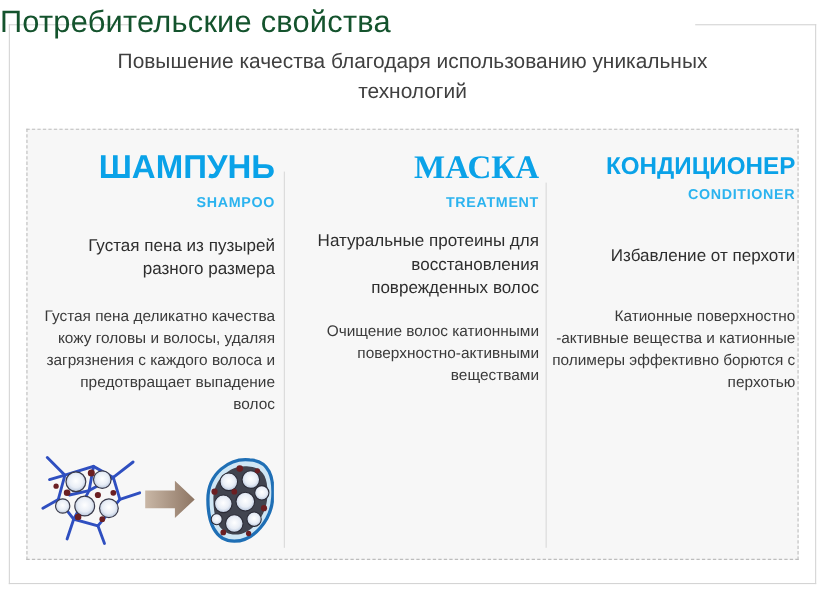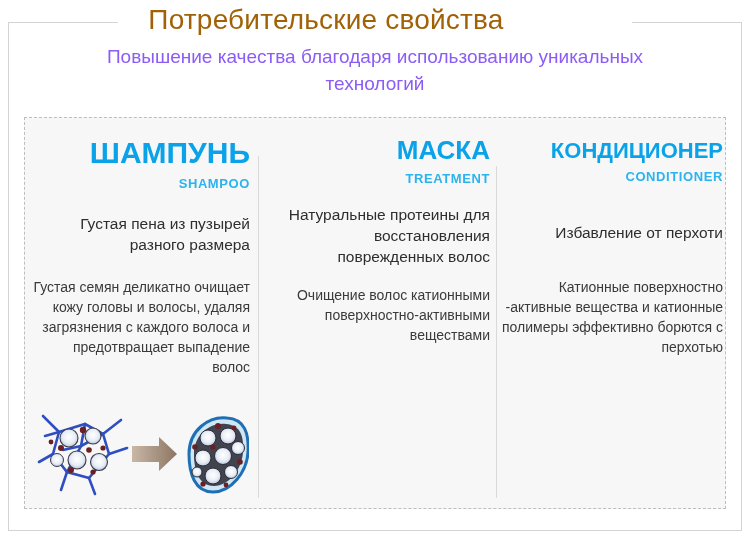--- a/index.html
+++ b/index.html
@@ -33,38 +33,37 @@
   .frame-bottom { left: 8px;  top: 530px; width: 734px;height: 1px; }
   .frame-top-l  { left: 8px;  top: 22px;  width: 110px;height: 1px; }
   .frame-top-r  { left: 632px;top: 22px;  width: 110px;height: 1px; }
 
   
   #title {
     position: absolute;
     left: 0;
     top: 0px;
     width: 652px;
-    text-align: center;
     font-size: 28px;
     line-height: 40px;
-    color: #a16207;
+    color: #14532d;
     font-weight: 400;
     letter-spacing: 0.2px;
     white-space: nowrap;
   }
 
   #subtitle {
     position: absolute;
     left: 65px;
     top: 43px;
     width: 620px;
     text-align: center;
     font-size: 19px;
     line-height: 27px;
-    color: #8b5cf6;
+    color: #404040;
     font-weight: 400;
   }
 
   
   #panel {
     position: absolute;
     left: 24px;
     top: 117px;
     width: 702px;
     height: 392px;
@@ -93,21 +92,21 @@
   .col-2 { left: 234px; width: 237px; padding: 0 6px; }
   .col-3 { left: 472px; width: 230px; padding: 0 4px; }
 
   .head-ru {
     color: #0aa2e8;
     font-weight: bold;
     line-height: 1.05;
     white-space: nowrap;
   }
   .col-1 .head-ru { font-size: 30px; margin-top: 19px; }
-  .col-2 .head-ru { font-size: 26px; margin-top: 19px; }
+  .col-2 .head-ru { font-size: 30px; margin-top: 19px; font-family: Liberation Serif, serif; }
   .col-3 .head-ru { font-size: 22px; margin-top: 21px; }
 
   .head-en {
     color: #2bb3ef;
     font-size: 13px;
     font-weight: 700;
     letter-spacing: 0.6px;
     margin-top: 7px;
   }
 
@@ -158,21 +157,21 @@
 
   <div id="panel">
 
     <div class="col-divider divider-1"></div>
     <div class="col-divider divider-2"></div>
 
     <div class="column col-1">
       <div class="head-ru">ШАМПУНЬ</div>
       <div class="head-en">SHAMPOO</div>
       <div class="lead">Густая пена из пузырей разного размера</div>
-      <div class="body-txt">Густая семян деликатно очищает кожу головы и волосы, удаляя загрязнения с каждого волоса и предотвращает выпадение волос</div>
+      <div class="body-txt">Густая пена деликатно качества кожу головы и волосы, удаляя загрязнения с каждого волоса и предотвращает выпадение волос</div>
     </div>
 
     <div class="column col-2">
       <div class="head-ru">МАСКА</div>
       <div class="head-en">TREATMENT</div>
       <div class="lead">Натуральные протеины для восстановления поврежденных волос</div>
       <div class="body-txt">Очищение волос катионными поверхностно-активными веществами</div>
     </div>
 
     <div class="column col-3">

